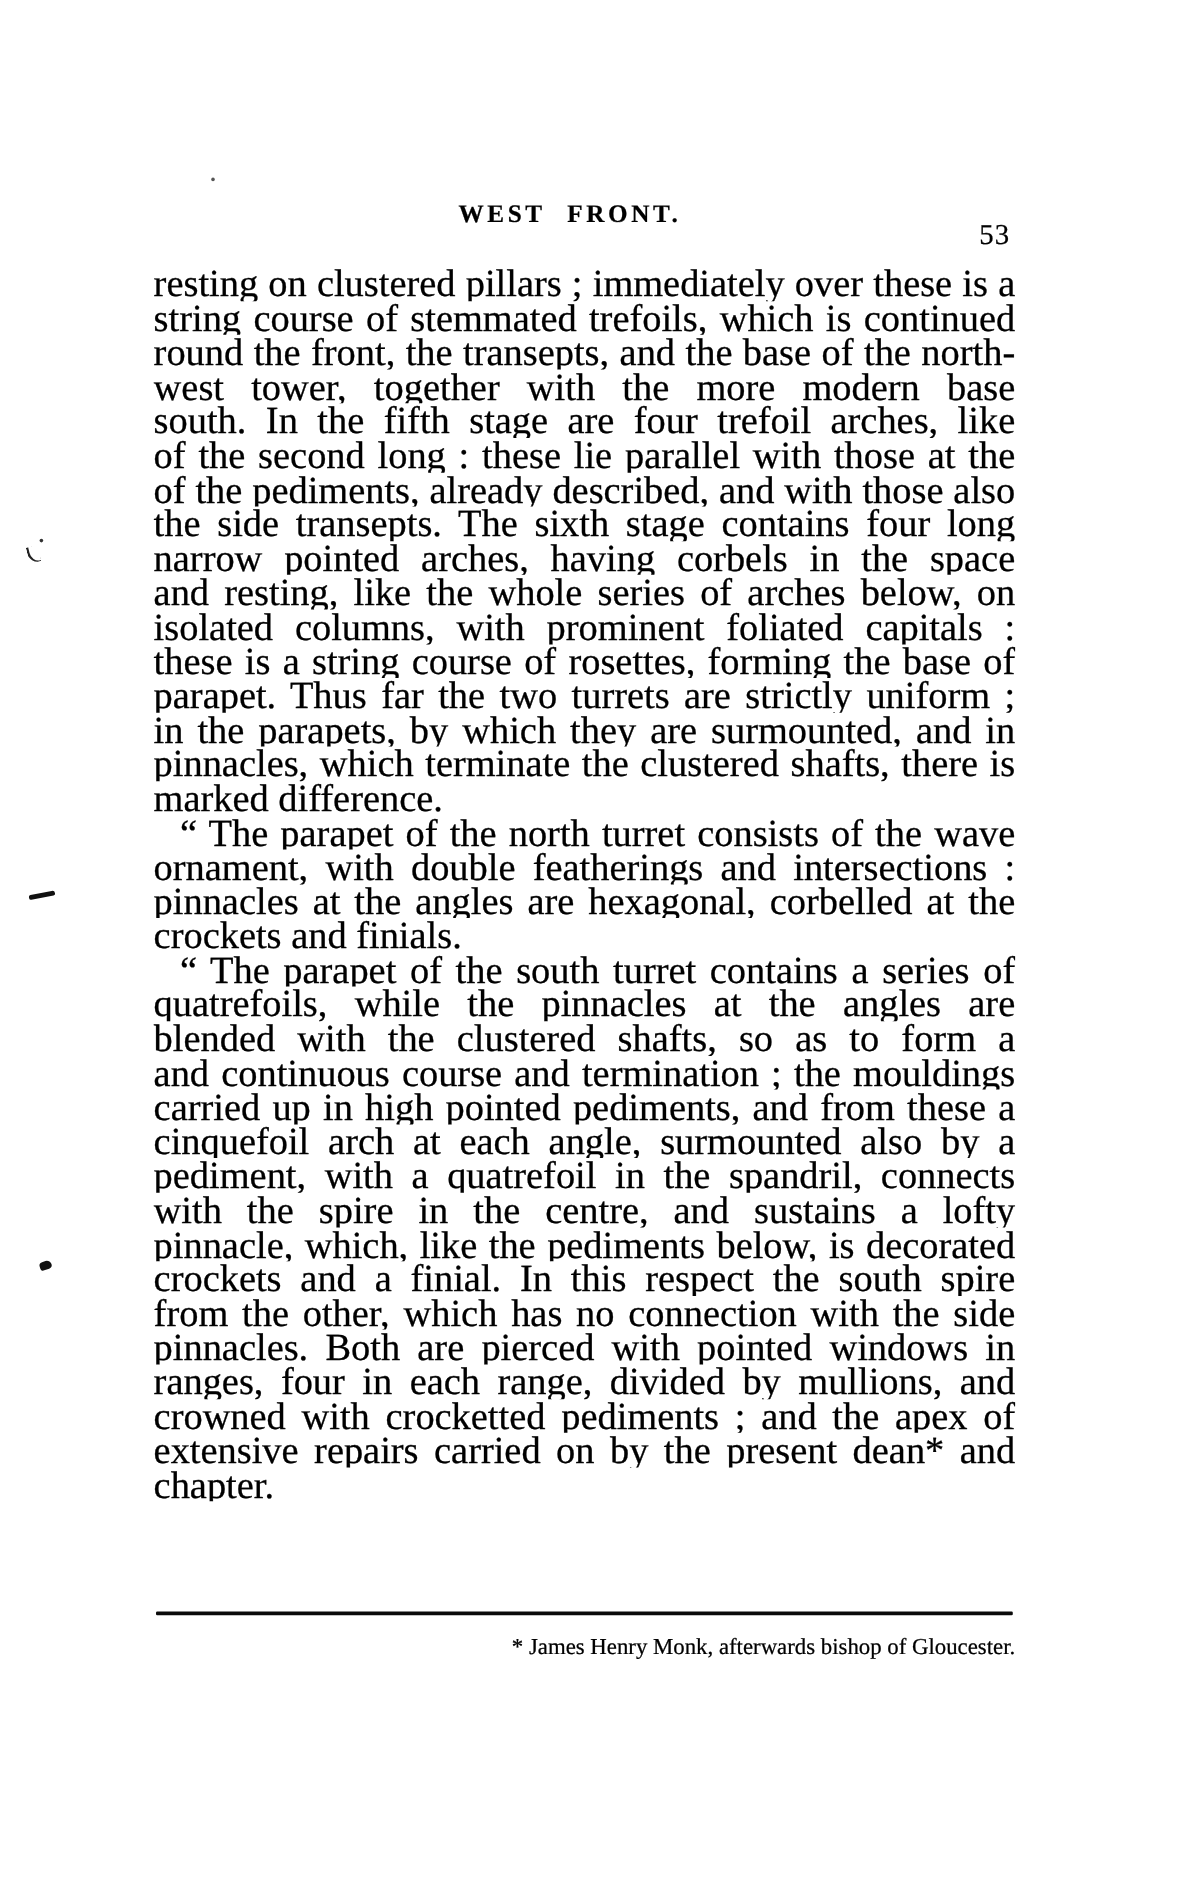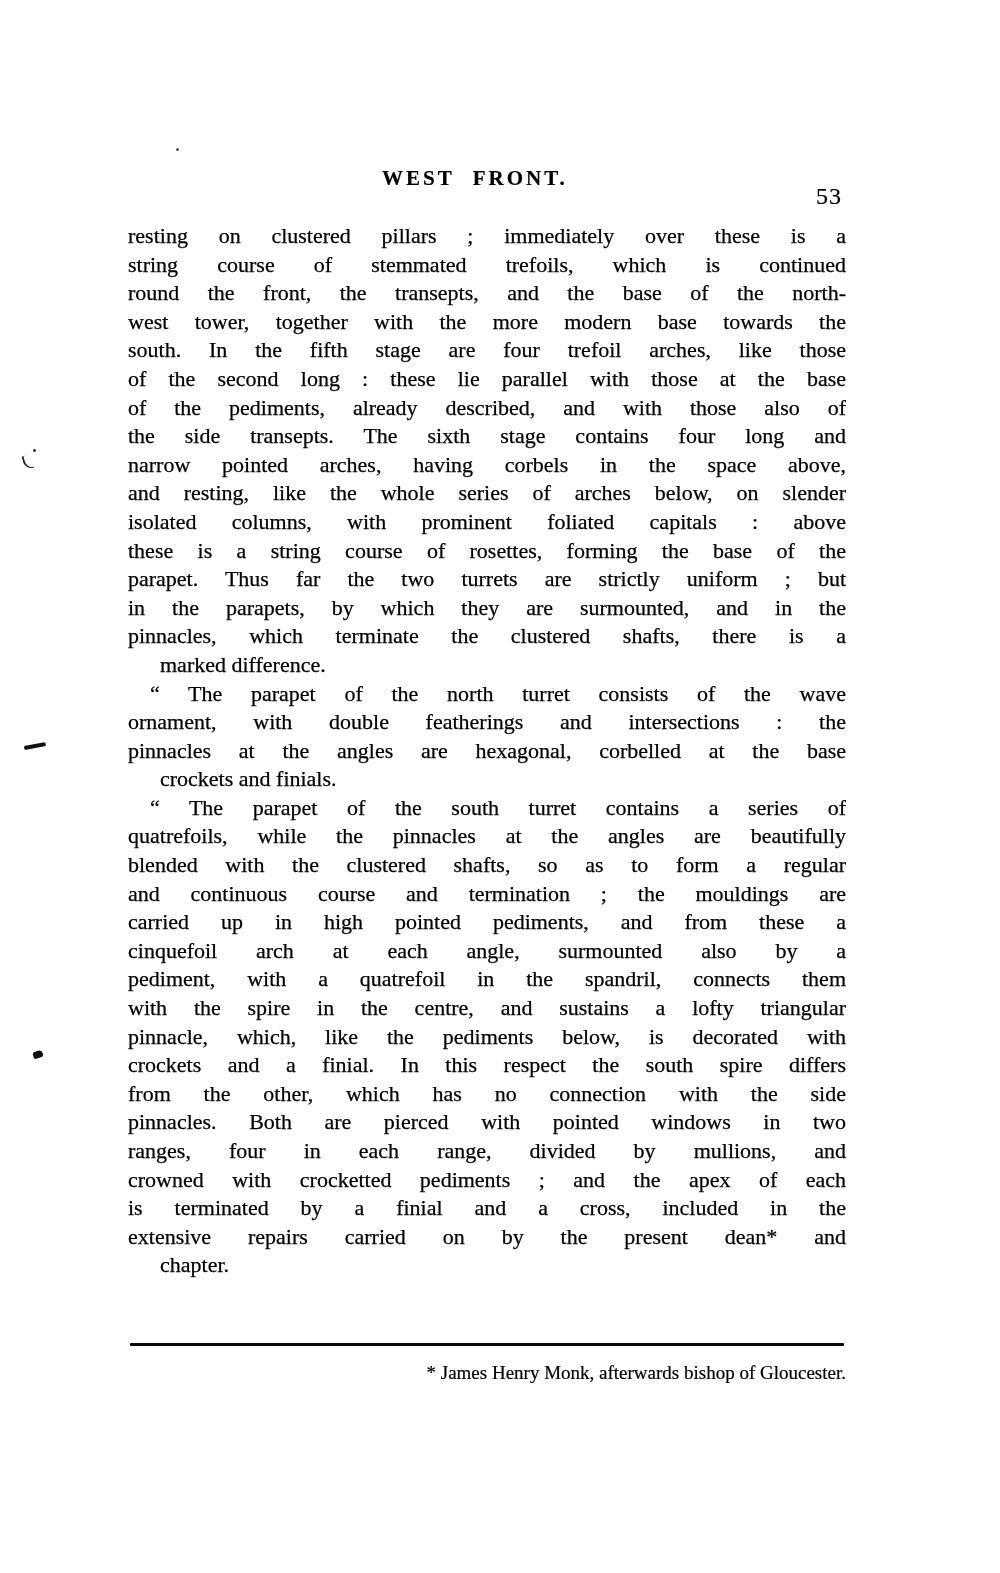--- a/index.html
+++ b/index.html
@@ -42,31 +42,31 @@
     margin-top: 18px;
     -webkit-text-stroke: 0.2px #000;
   }
 
   
   .body-text {
     position: absolute;
     top: 222px;
     left: 128px;
     width: 718px;
-    font-size: 22px;
+    font-size: 32px;
     line-height: 28.6px;
     -webkit-text-stroke: 0.25px #000;
   }
   .line {
     height: 28.6px;
     overflow: hidden;
     text-align: justify;
     text-align-last: justify;
   }
-  .line.last { text-align-last: left; margin-left: 32px; }
+  .line.last { text-align-last: left; }
   .line.indent { padding-left: 22px; }
 
   
   .footnote-rule {
     position: absolute;
     top: 1343px;
     left: 130px;
     width: 714px;
     height: 3px;
     background: #0a0a0a;
@@ -153,21 +153,20 @@
     <div class="line">carried up in high pointed pediments, and from these a</div>
     <div class="line">cinquefoil arch at each angle, surmounted also by a</div>
     <div class="line">pediment, with a quatrefoil in the spandril, connects them</div>
     <div class="line">with the spire in the centre, and sustains a lofty triangular</div>
     <div class="line">pinnacle, which, like the pediments below, is decorated with</div>
     <div class="line">crockets and a finial.  In this respect the south spire differs</div>
     <div class="line">from the other, which has no connection with the side</div>
     <div class="line">pinnacles.  Both are pierced with pointed windows in two</div>
     <div class="line">ranges, four in each range, divided by mullions, and</div>
     <div class="line">crowned with crocketted pediments ; and the apex of each</div>
-    <div class="line">is terminated by a finial and a cross, included in the</div>
     <div class="line">extensive repairs carried on by the present dean* and</div>
     <div class="line last">chapter.</div>
   </div>
 
   <div class="footnote-rule"></div>
   <div class="footnote">* James Henry Monk, afterwards bishop of Gloucester.</div>
 
   <div class="ink-dot-top"></div>
   <div class="ink-comma"></div>
   <div class="ink-comma-dot"></div>

